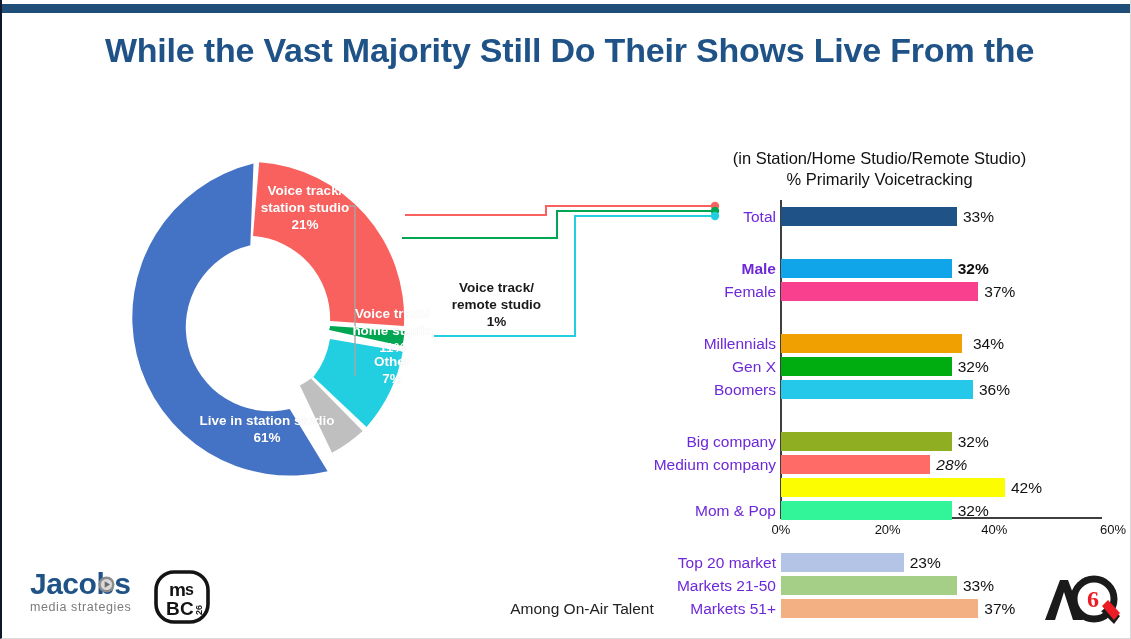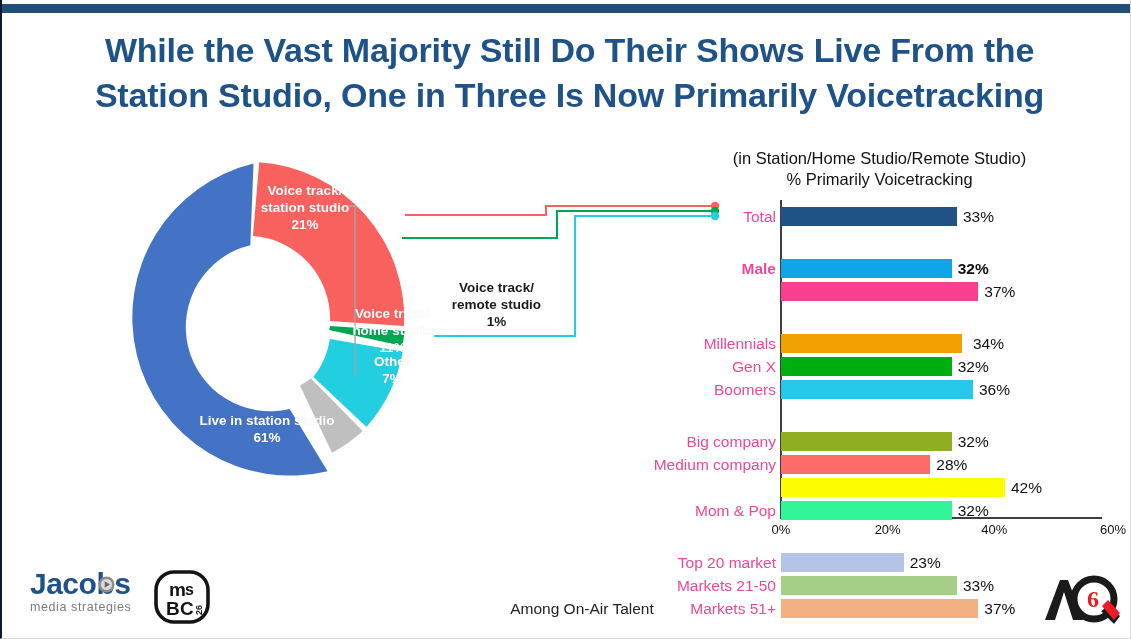--- a/index.html
+++ b/index.html
@@ -112,21 +112,21 @@
     height: 21px;
     width: 450px;
   }
   .bar-cat {
     position: absolute;
     right: 331px;
     top: 0;
     width: 210px;
     text-align: right;
     font-size: 15.5px;
-    color: #ec4899;
+    color: #6d28d9;
     line-height: 21px;
     white-space: nowrap;
   }
   .bar-rect {
     position: absolute;
     left: 124px;
     top: 1px;
     height: 19px;
   }
   .bar-val {
@@ -200,21 +200,20 @@
 </style>
 </head>
 <body>
 
 <div id="slide">
 
   <div id="top-band"></div>
 
   <div id="title">
     <span class="ln">While the Vast Majority Still Do Their Shows Live From the</span>
-    <span class="ln">Station Studio, One in Three Is Now Primarily Voicetracking</span>
   </div>
 
   <div id="donut-wrap">
     <svg id="donut-svg" width="360" height="370" viewBox="0 0 360 370">
 
       <path fill="#4472c4" d="M 176.5 23.6
                A 156 156 0 1 0 250.6 331.2
                L 212.7 268.9
                A 83 83 0 1 1 173.3 105.2
                Z"></path>
@@ -299,20 +298,21 @@
           <div class="bar-cat">Total</div>
           <div class="bar-rect" style="width: 176px; background: rgb(31, 82, 134);"></div>
           <div class="bar-val" style="left: 306px;">33%</div>
         </div>
         <div class="bar-row" style="top: 58px; font-weight: bold;">
           <div class="bar-cat">Male</div>
           <div class="bar-rect" style="width: 170.667px; background: rgb(15, 165, 232);"></div>
           <div class="bar-val" style="left: 300.667px;">32%</div>
         </div>
         <div class="bar-row" style="top: 81px;">
+          <div class="bar-cat">Female</div>
           <div class="bar-rect" style="width: 197.333px; background: rgb(249, 64, 143);"></div>
           <div class="bar-val" style="left: 327.333px;">37%</div>
         </div>
         <div class="bar-row" style="top: 133px;">
           <div class="bar-cat">Millennials</div>
           <div class="bar-rect" style="width: 181.333px; background: rgb(240, 160, 0);"></div>
           <div class="bar-val" style="left: 316px;">34%</div>
         </div>
         <div class="bar-row" style="top: 156px;">
           <div class="bar-cat">Gen X</div>
@@ -325,21 +325,21 @@
           <div class="bar-val" style="left: 322px;">36%</div>
         </div>
         <div class="bar-row" style="top: 231px;">
           <div class="bar-cat">Big company</div>
           <div class="bar-rect" style="width: 170.667px; background: rgb(143, 174, 34);"></div>
           <div class="bar-val" style="left: 300.667px;">32%</div>
         </div>
         <div class="bar-row" style="top: 254px;">
           <div class="bar-cat">Medium company</div>
           <div class="bar-rect" style="width: 149.333px; background: rgb(255, 107, 102);"></div>
-          <div class="bar-val" style="left: 279.333px;">28%</div>
+          <div class="bar-val" style="left: 279.333px; font-style: italic;">28%</div>
         </div>
         <div class="bar-row" style="top: 277px;">
           <div class="bar-rect" style="width: 224px; background: rgb(253, 253, 2);"></div>
           <div class="bar-val" style="left: 354px;">42%</div>
         </div>
         <div class="bar-row" style="top: 300px;">
           <div class="bar-cat">Mom &amp; Pop</div>
           <div class="bar-rect" style="width: 170.667px; background: rgb(50, 245, 154);"></div>
           <div class="bar-val" style="left: 300.667px;">32%</div>
         </div>

